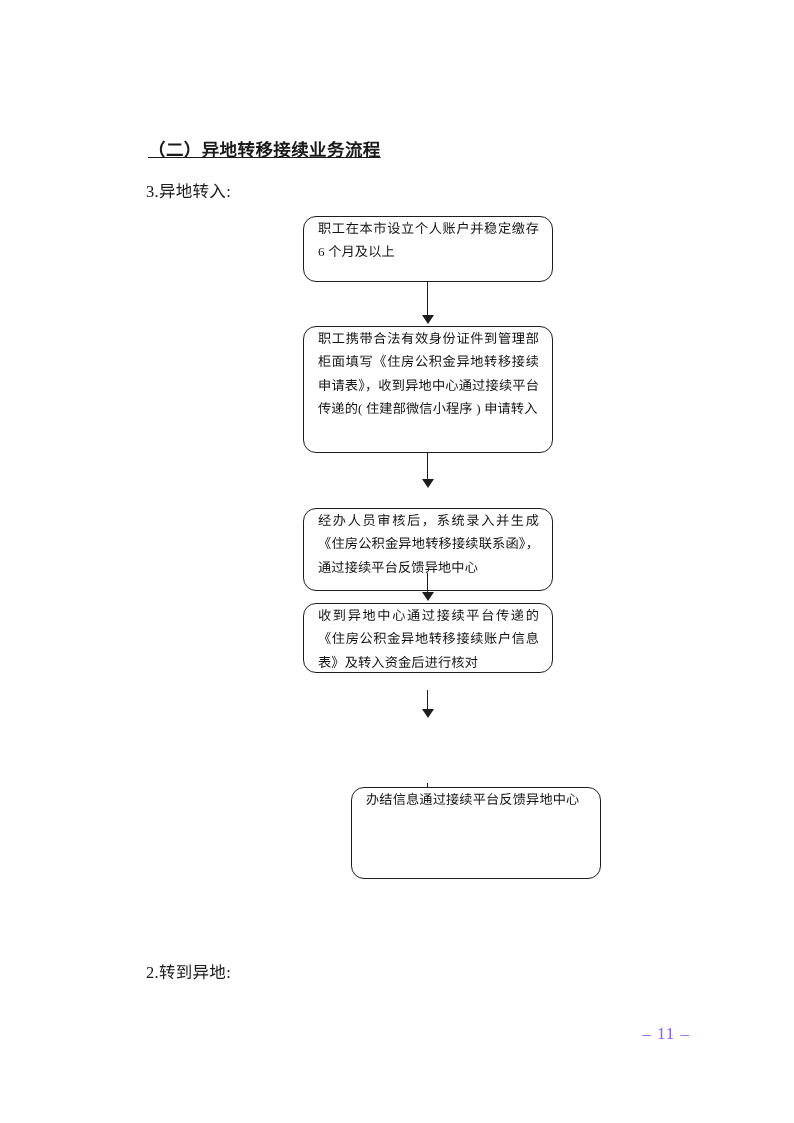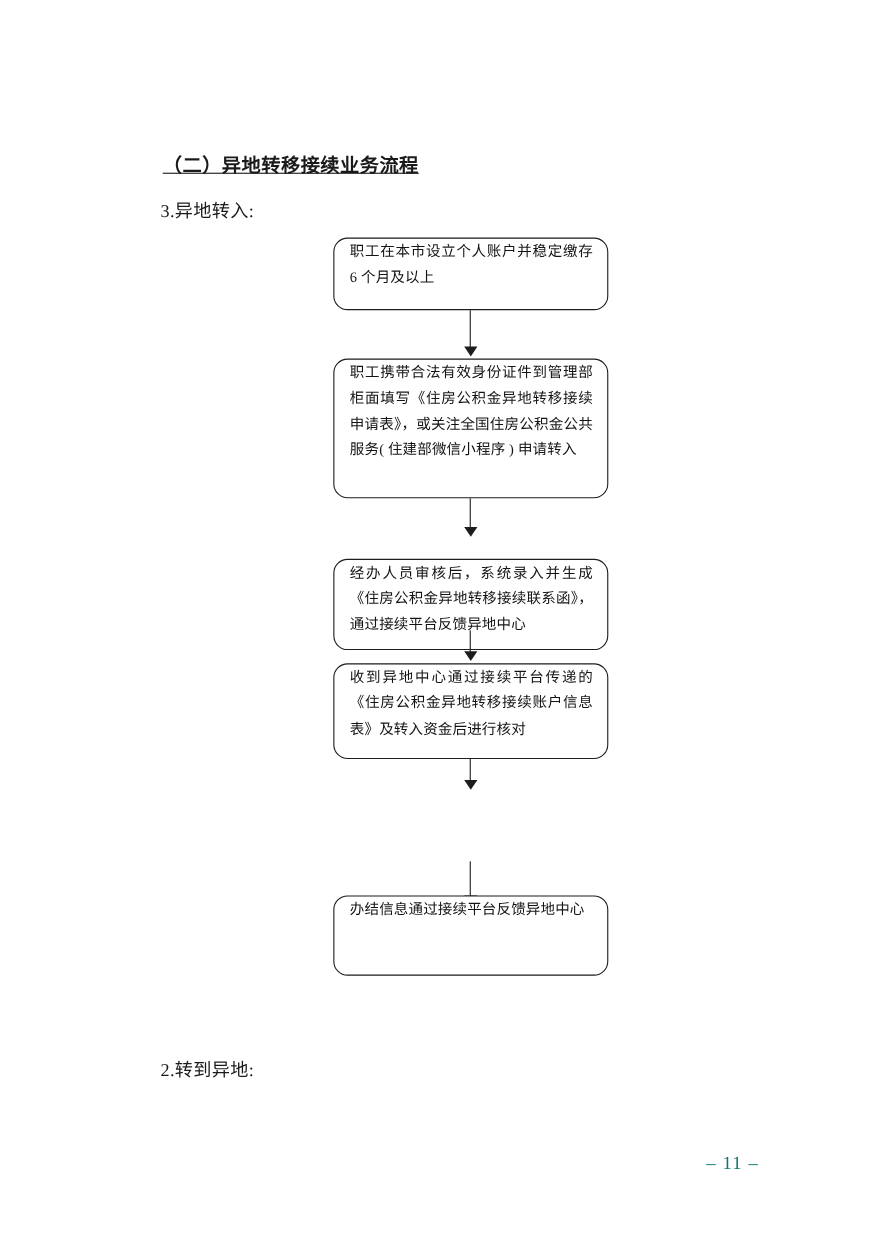--- a/index.html
+++ b/index.html
@@ -79,23 +79,23 @@
     text-align: justify;
     text-justify: inter-ideograph;
     white-space: pre-line;
     color: #141414;
   }
 
   
   #node-1 { top: 216px;  height: 66px;  }
   #node-2 { top: 326px;  height: 127px; }
   #node-3 { top: 490px;  height: 83px; margin-top: 18px;  }
-  #node-4 { top: 603px;  height: 87px;  }
+  #node-4 { top: 603px;  height: 70px;  }
   #node-5 { top: 720px;  height: 63px;  }
-  #node-6 { top: 814px;  height: 73px;  }
+  #node-6 { top: 787px;  height: 92px; margin-left: 48px;  }
 
   
   .connector {
     position: absolute;
     left: 427px;
     width: 1.4px;
     background: #1d1d1d;
   }
   .arrowhead {
     position: absolute;
@@ -119,24 +119,24 @@
   #conn-4 { top: 690px; height: 21px; }
   #head-4 { top: 709px; }
 
   #conn-5 { top: 783px; height: 33px; }
   #head-5 { top: 814px; }
 
   
   .page-number {
     position: absolute;
     right: 104px;
-    top: 1048px;
+    top: 1024px;
     font-size: 17px;
     letter-spacing: 1px;
-    color: #0f766e;
+    color: #8b5cf6;
     white-space: nowrap;
   }
 </style>
 </head>
 <body>
 
 <div class="page">
 
   <div class="section-heading">（二）异地转移接续业务流程</div>
 
@@ -144,21 +144,21 @@
 
   <div class="flow">
 
     <div class="node" id="node-1">
       <span class="node-text">职工在本市设立个人账户并稳定缴存 6 个月及以上</span>
     </div>
     <div class="connector" id="conn-1"></div>
     <div class="arrowhead" id="head-1"></div>
 
     <div class="node" id="node-2">
-      <span class="node-text">职工携带合法有效身份证件到管理部柜面填写《住房公积金异地转移接续申请表》，或关注全国住房公积金公共服务( 住建部微信小程序 ) 申请转入</span>
+      <span class="node-text">职工携带合法有效身份证件到管理部柜面填写《住房公积金异地转移接续申请表》，收到异地中心通过接续平台传递的( 住建部微信小程序 ) 申请转入</span>
     </div>
     <div class="connector" id="conn-2"></div>
     <div class="arrowhead" id="head-2"></div>
 
     <div class="node" id="node-3">
       <span class="node-text">经办人员审核后，系统录入并生成《住房公积金异地转移接续联系函》，通过接续平台反馈异地中心</span>
     </div>
     <div class="connector" id="conn-3"></div>
     <div class="arrowhead" id="head-3"></div>
 

